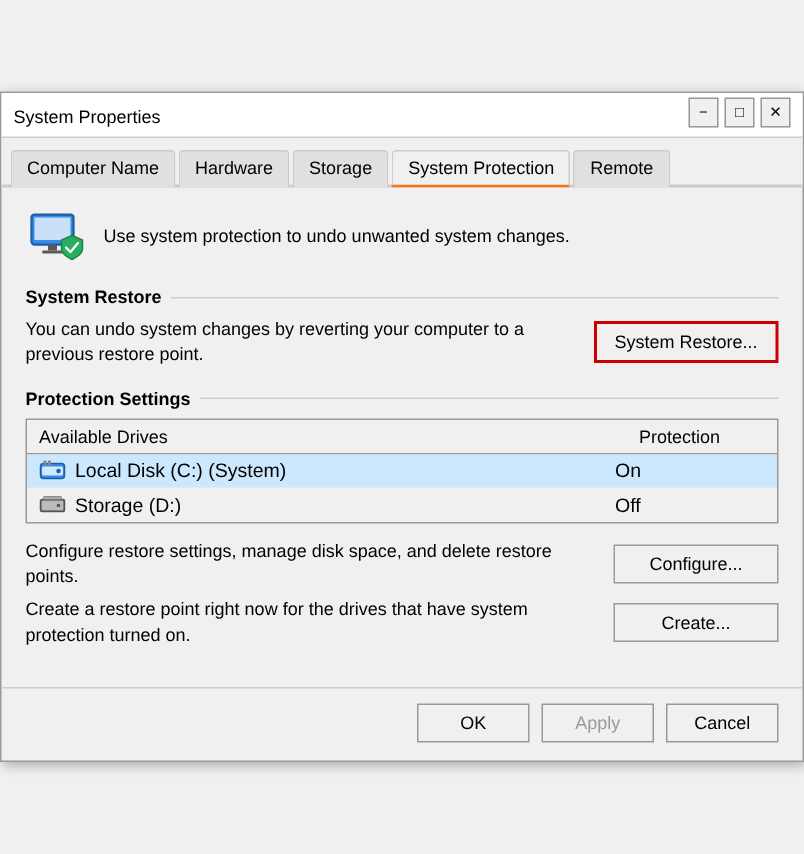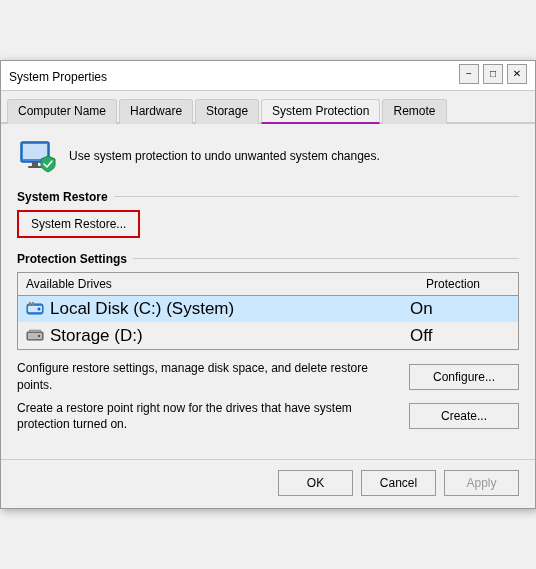--- a/index.html
+++ b/index.html
@@ -59,21 +59,21 @@
       border-bottom: none;
       background: #e0e0e0;
       cursor: pointer;
       font-size: 12px;
       border-radius: 3px 3px 0 0;
       position: relative;
       top: 2px;
     }
     .tab.active {
       background: #f0f0f0;
-      border-bottom: 2px solid #a21caf;
+      border-bottom: 2px solid #f97316;
       font-weight: normal;
       z-index: 1;
     }
     .content {
       padding: 12px 16px;
     }
     .header-section {
       display: flex;
       align-items: center;
       margin-bottom: 14px;
@@ -156,21 +156,21 @@
       padding: 3px 8px;
     }
     .table-row.selected {
       background: #cce8ff;
     }
     .table-row:not(:last-child) {
       border-bottom: 1px solid #eee;
     }
     .table-cell {
       flex: 1;
-      font-size: 17px;
+      font-size: 13px;
       display: flex;
       align-items: center;
       gap: 6px;
     }
     .table-cell.protection-col {
       flex: 0 0 100px;
     }
     .drive-icon {
       width: 18px;
       height: 16px;
@@ -241,20 +241,21 @@
         </svg>
       </div>
       <p class="header-text">Use system protection to undo unwanted system changes.</p>
     </div>
 
     <div class="section-group">
       <div class="section-header">
         <span>System Restore</span>
       </div>
       <div class="section-row">
+        <p class="section-description">You can undo system changes by reverting your computer to a previous restore point.</p>
         <button class="btn btn-highlighted">System Restore...</button>
       </div>
     </div>
 
     <div class="section-group">
       <div class="section-header">
         <span>Protection Settings</span>
       </div>
 
       <div class="table-container">
@@ -301,16 +302,16 @@
 
       <div class="section-row" style="margin-top: 6px;">
         <p class="section-description">Create a restore point right now for the drives that have system protection turned on.</p>
         <button class="btn">Create...</button>
       </div>
     </div>
   </div>
 
   <div class="footer-buttons">
     <button class="footer-btn primary">OK</button>
+    <button class="footer-btn disabled">Apply</button>
     <button class="footer-btn">Cancel</button>
-    <button class="footer-btn disabled">Apply</button>
   </div>
 </div>
 
 </body></html>

